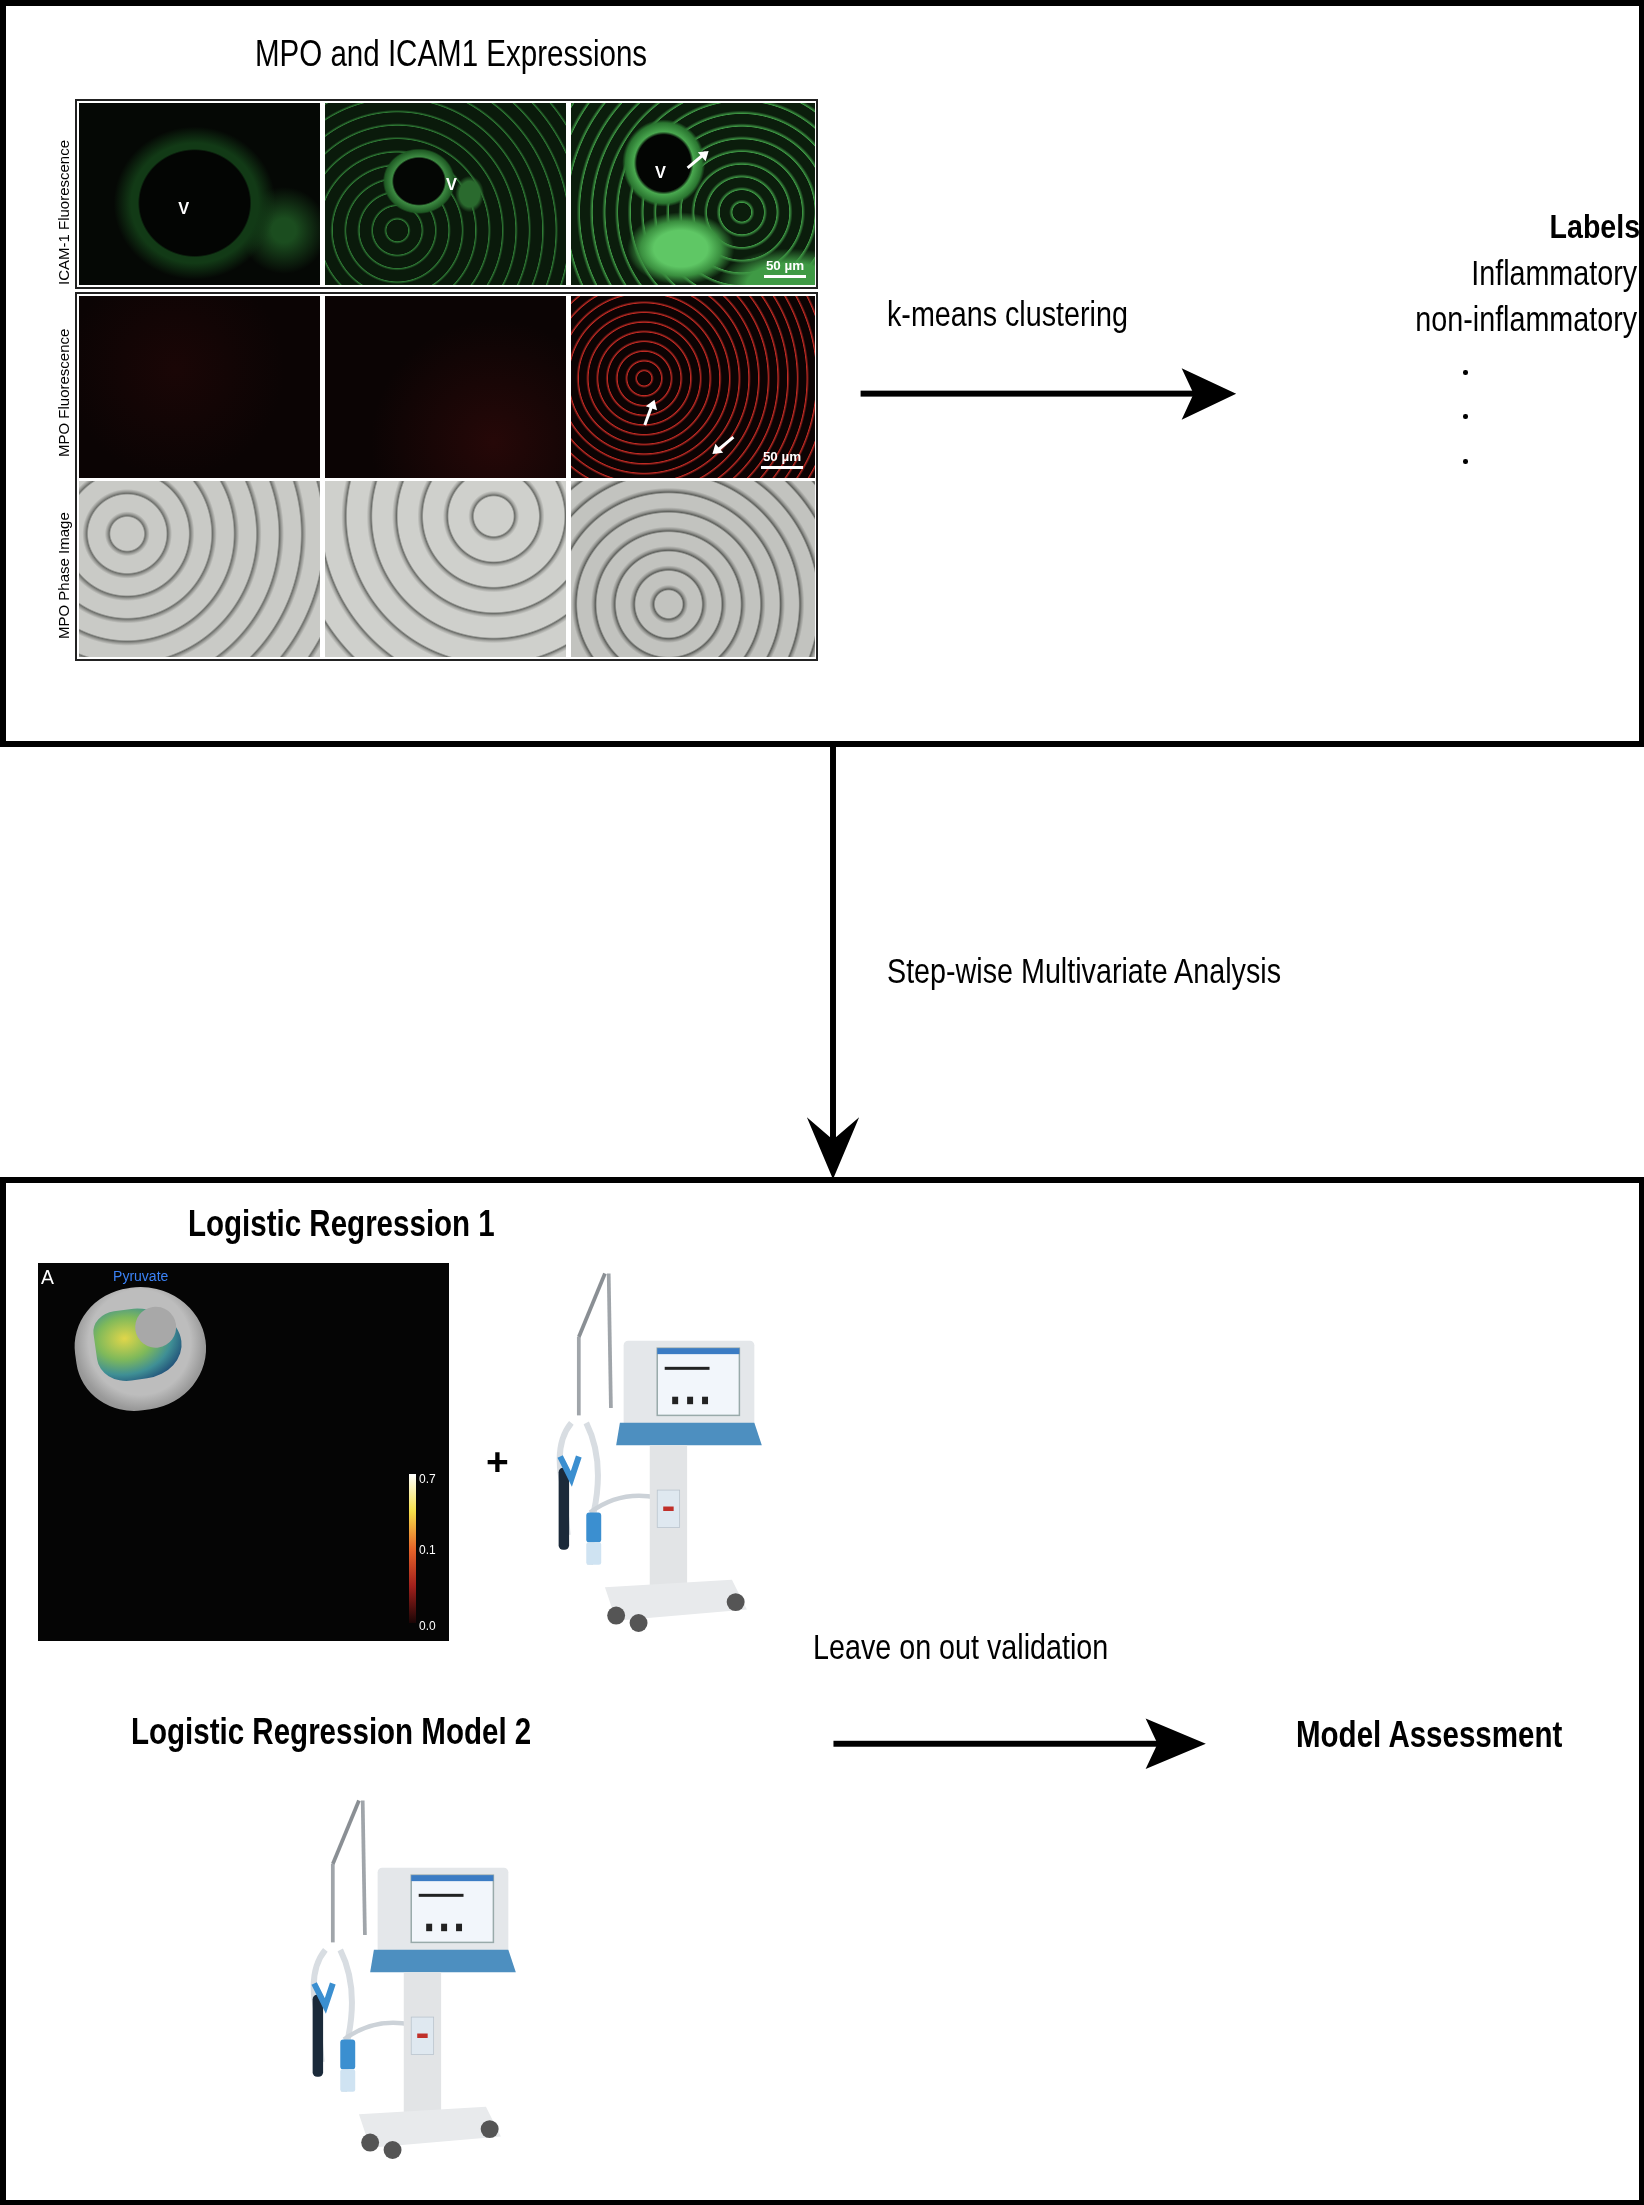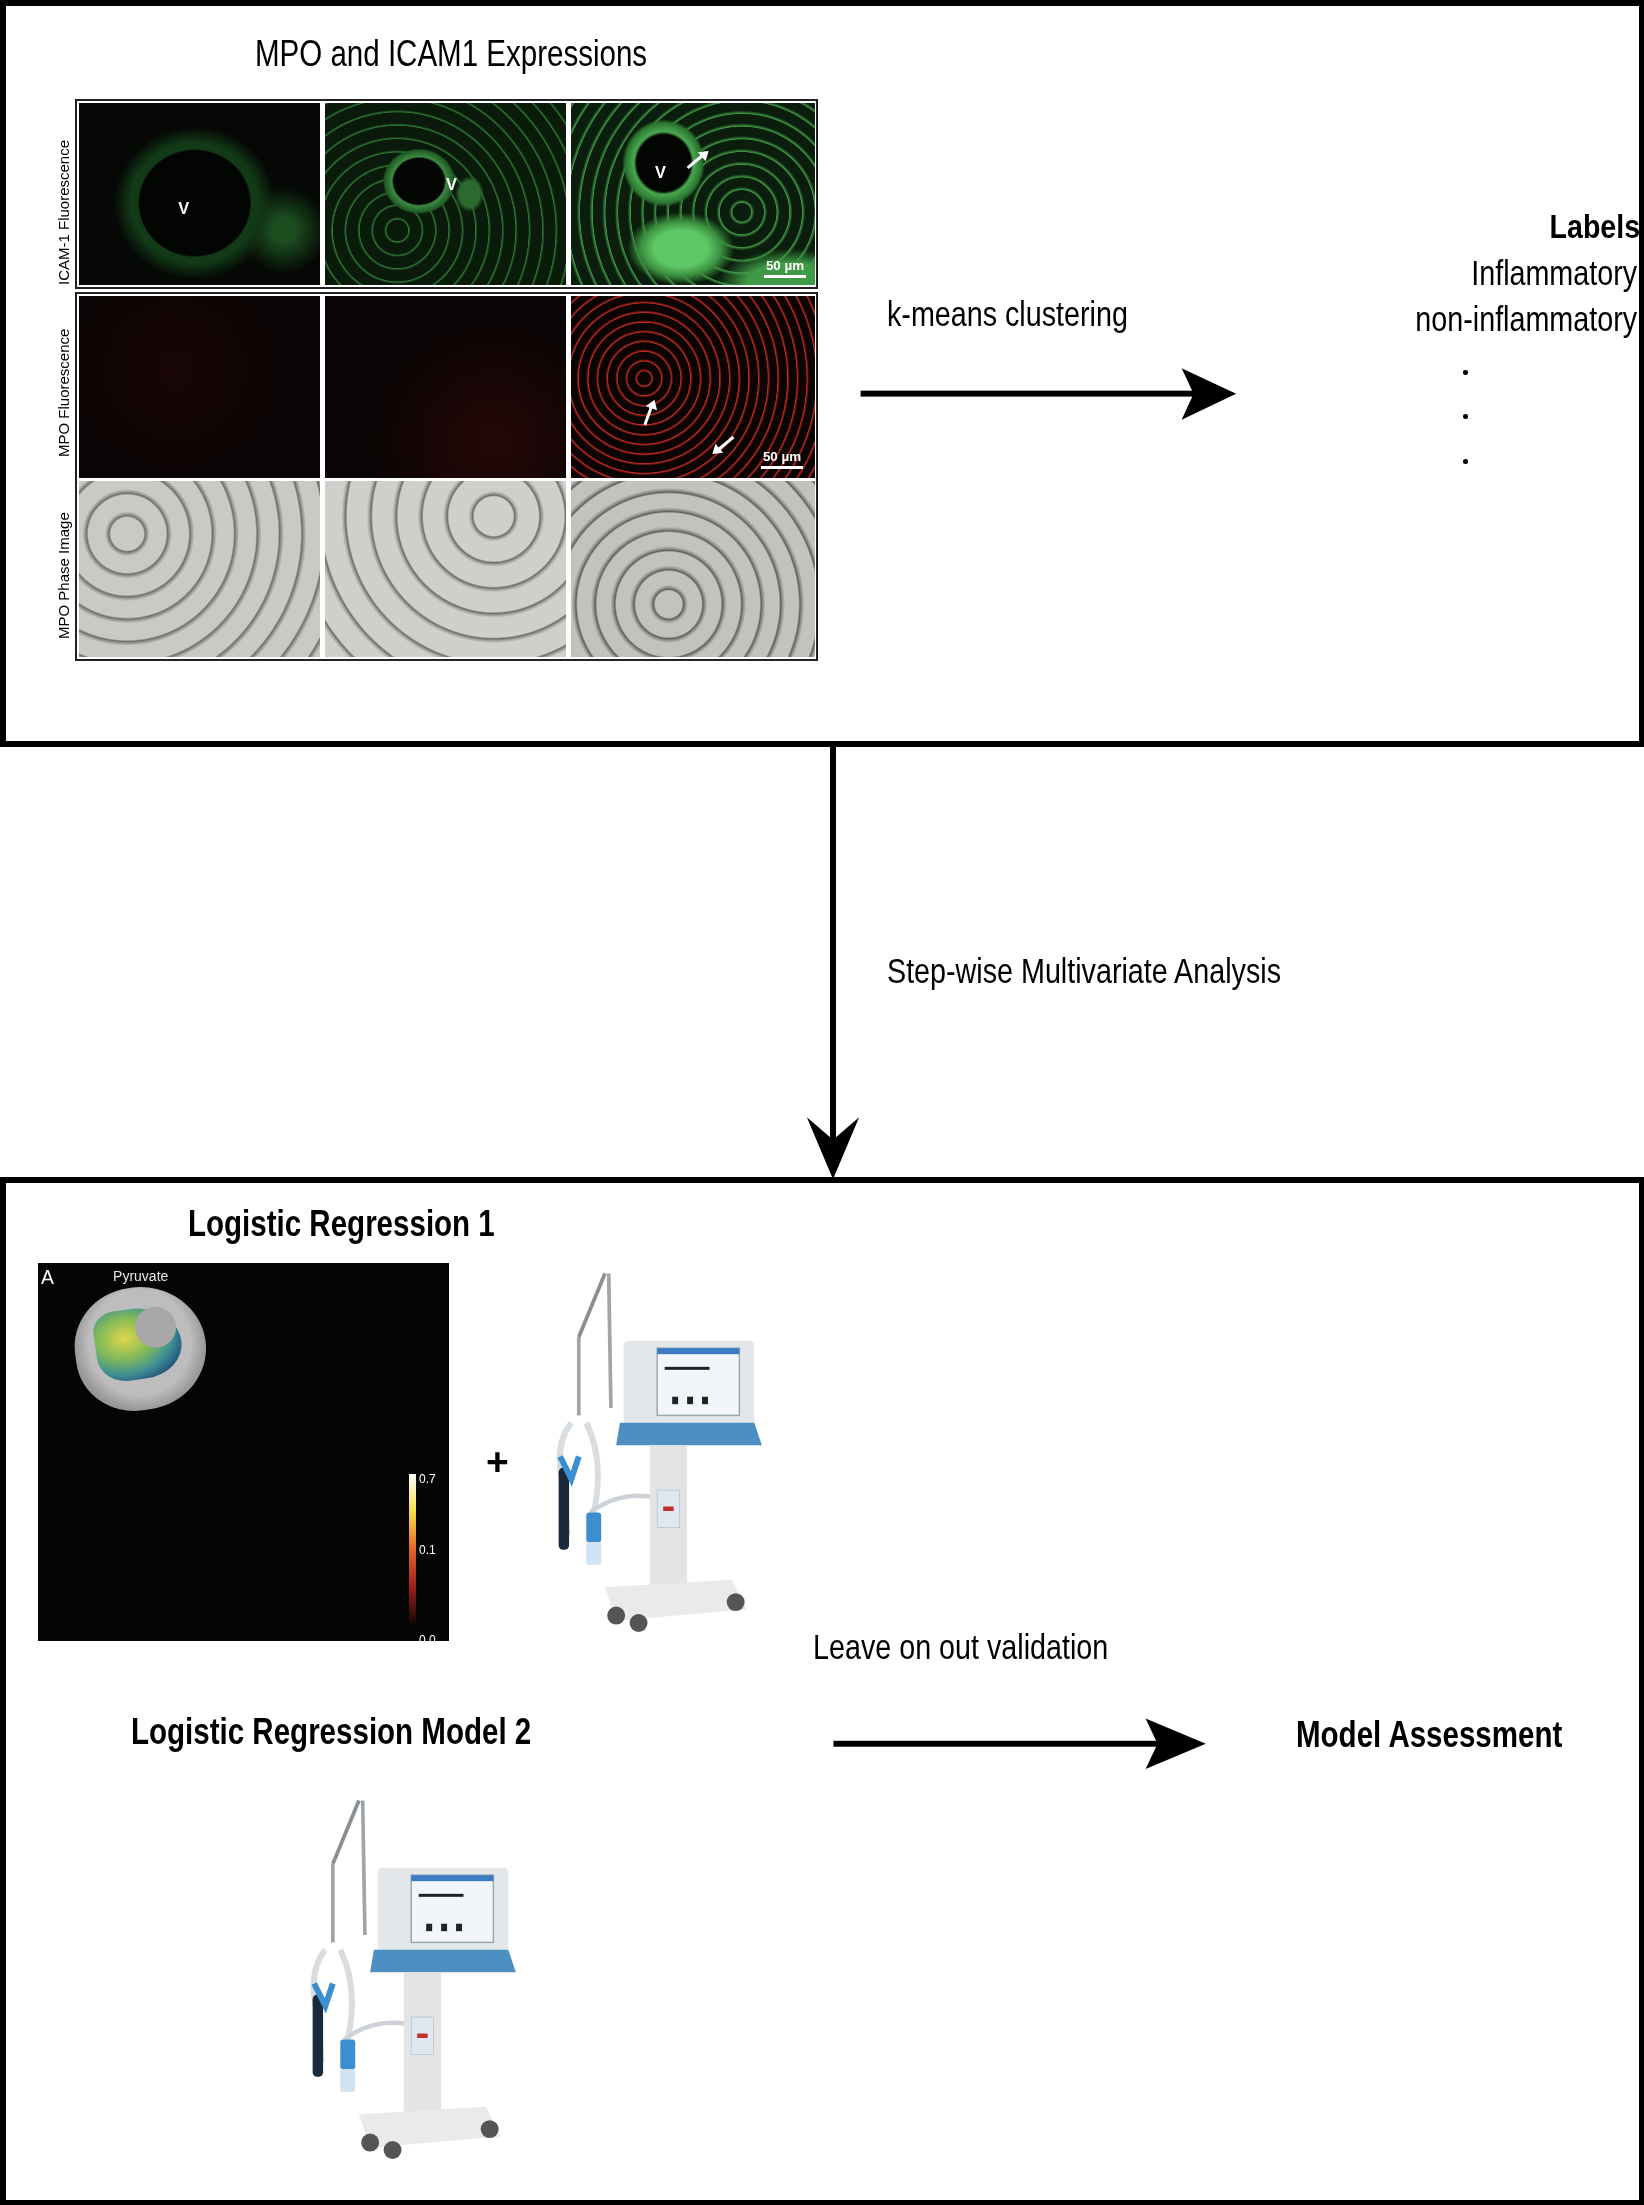--- a/index.html
+++ b/index.html
@@ -55,21 +55,21 @@
   .row-label { position: absolute; font-size: 15px; transform: rotate(-90deg); transform-origin: 0 0; white-space: nowrap; }
 
   
   .mri { position: absolute; left: 38px; top: 1263px; width: 411px; height: 378px; background: #050505; overflow: hidden; }
   .mri-cell { position: absolute; width: 183px; height: 164px; }
   .mri-body { position: absolute; left: 26px; top: 24px; width: 131px; height: 123px; border-radius: 48% 52% 50% 46%;
               background: radial-gradient(ellipse at 50% 45%, #bdbdbd 0 55%, #9a9a9a 70%, #7a7a7a 100%);
               transform: rotate(-8deg); }
   .mri-lung { position: absolute; left: 21px; top: 21px; width: 86px; height: 71px; border-radius: 30% 60% 50% 40%; }
   .mri-heart { position: absolute; left: 63px; top: 22.4px; width: 41px; height: 41px; border-radius: 50%; background: #a8a8a8; }
-  .mri-title { position: absolute; width: 183px; text-align: center; top: 4.5px; color: #e5e5e5; font-size: 14px; }
+  .mri-title { position: absolute; width: 183px; text-align: center; top: 4.5px; color: #3b82f6; font-size: 14px; }
   .mri-arrow { position: absolute; width: 4.5px; height: 30px; background: #fff; transform: rotate(-28deg); }
   .mri-arrow::before { content: ""; position: absolute; left: -5.2px; top: -9px; border-bottom: 12px solid #fff;
                        border-left: 7.5px solid transparent; border-right: 7.5px solid transparent; }
   .colorbar { position: absolute; left: 371px; top: 211px; width: 6.7px; height: 149px;
               background: linear-gradient(to bottom, #ffffff 0%, #f6e04a 25%, #e8662a 50%, #a2201c 75%, #1a0505 100%); }
   .cb-tick { position: absolute; left: 381px; color: #fff; font-size: 12px; }
 
   
   .vent { position: absolute; width: 217px; height: 366px; }
 </style>
@@ -158,21 +158,21 @@
       <div class="mri-heart"></div>
     </div>
   </div>
 
 
 
 
   <div class="colorbar"></div>
   <div class="cb-tick" style="top:209px;">0.7</div>
   <div class="cb-tick" style="top:280px;">0.1</div>
-  <div class="cb-tick" style="top:370px;">0.0</div>
+  <div class="cb-tick" style="top:356px;">0.0</div>
 </div>
 
 <div class="txt" style="left:486px; top:1442px; font-size:39px; font-weight:bold;">+</div>
 
 <svg class="vent" style="left:545px; top:1266px;" viewBox="0 0 290 490">
   <g>
     <line x1="80" y1="10" x2="45" y2="95" stroke="#8a8f94" stroke-width="5"></line>
     <line x1="85" y1="10" x2="88" y2="190" stroke="#a0a5aa" stroke-width="5"></line>
     <line x1="45" y1="95" x2="45" y2="200" stroke="#a0a5aa" stroke-width="5"></line>
     <path d="M35 210 Q10 240 25 300 L30 360" stroke="#d8dde2" stroke-width="8" fill="none"></path>

